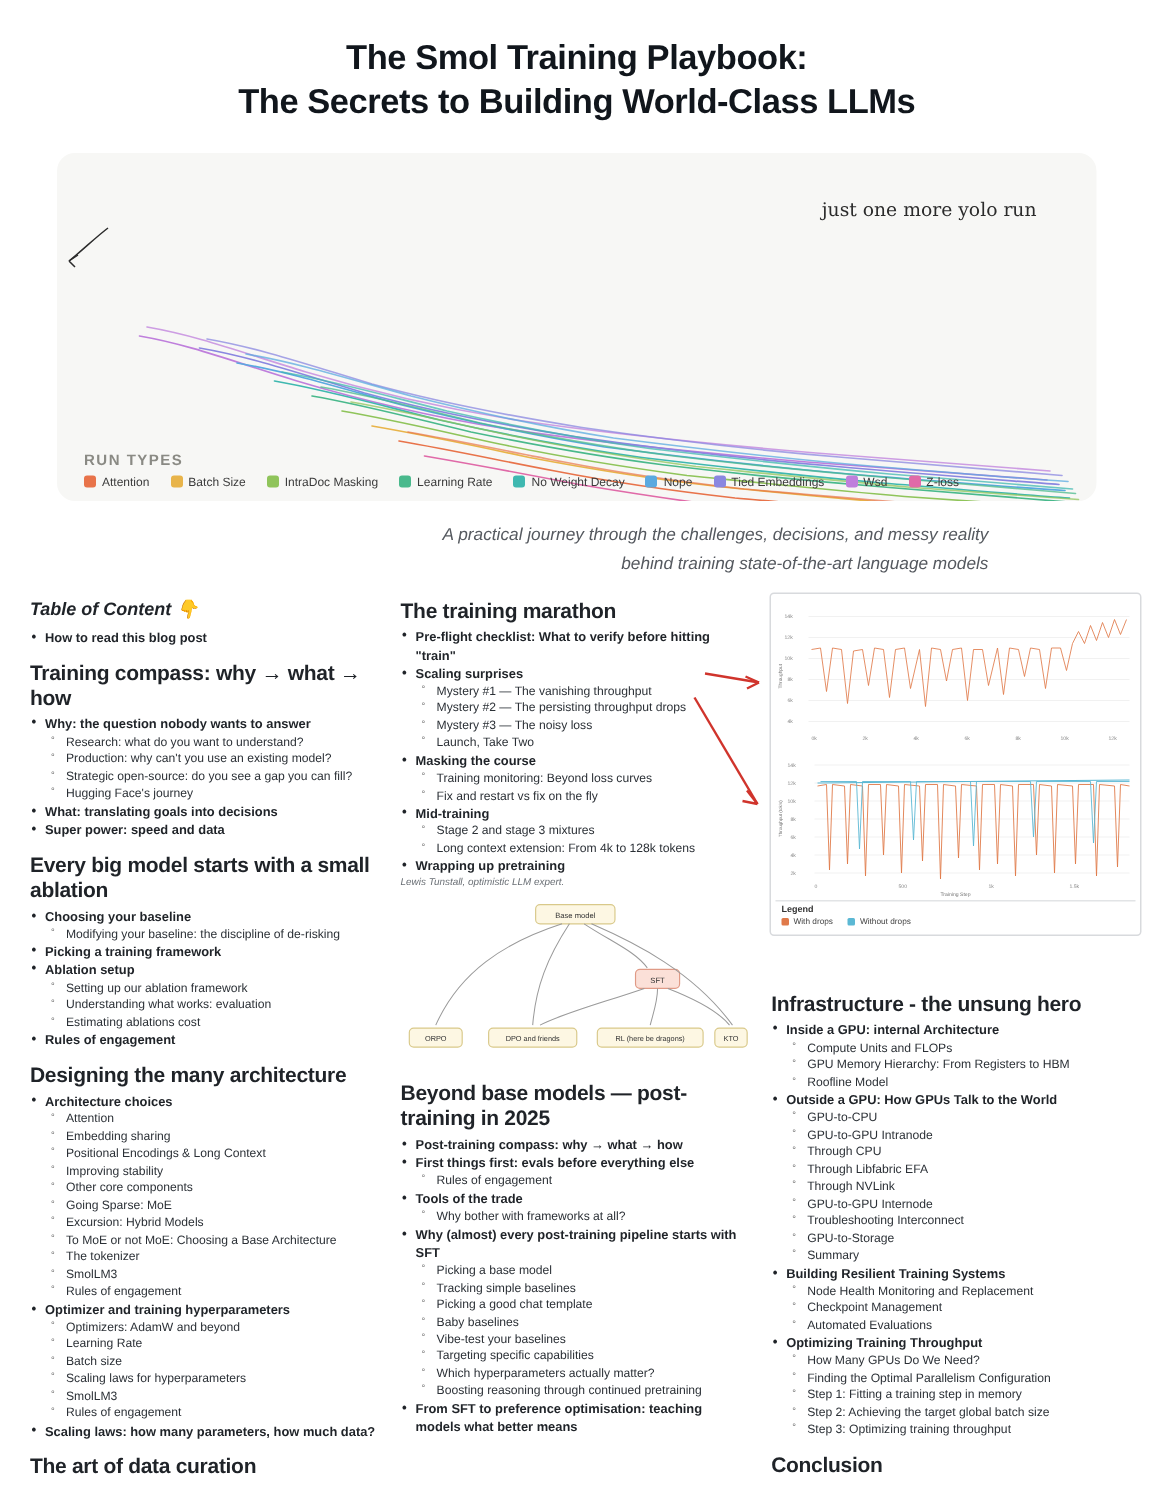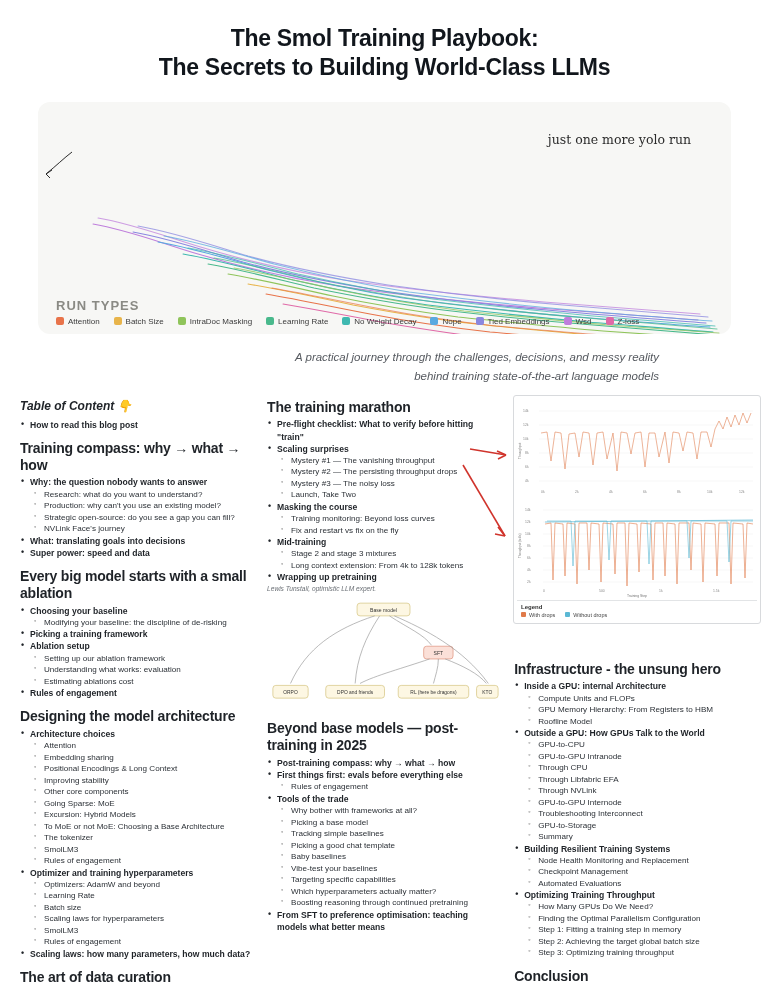--- a/index.html
+++ b/index.html
@@ -27,21 +27,21 @@
   }
   .hero svg { position: absolute; inset: 0; width: 100%; height: 100%; }
   .hero-note {
     position: absolute; right: 40px; top: 30px;
     font-family: "DejaVu Serif", serif;
     font-size: 12.5px; color: #2b2b2b;
   }
   .legend {
     position: absolute; left: 18px; bottom: 8px; right: 18px;
   }
-  .legend-title { font-size: 13px; letter-spacing: 1px; color: #8a8a84; margin-bottom: 4px; font-weight: bold; }
+  .legend-title { font-size: 10px; letter-spacing: 1px; color: #8a8a84; margin-bottom: 4px; font-weight: bold; }
   .legend-row { display: flex; flex-wrap: wrap; gap: 10px 14px; }
   .legend-item { display: flex; align-items: center; gap: 4px; font-size: 8px; color: #3b3b3b; }
   .swatch { width: 8px; height: 8px; border-radius: 2px; display: inline-block; }
 
   
   .subtitle {
     text-align: right; font-size: 11.5px; font-style: italic; color: #55595f;
     line-height: 1.7; padding: 14px 110px 6px 110px;
   }
 
@@ -272,36 +272,36 @@
         <div id="col1">
             <ul>
               <li class="l1">How to read this blog post</li>
             </ul>
             <h2 class="sec">Training compass: why → what → how</h2>
             <ul>
               <li class="l1">Why: the question nobody wants to answer</li>
               <li class="l2">Research: what do you want to understand?</li>
               <li class="l2">Production: why can't you use an existing model?</li>
               <li class="l2">Strategic open-source: do you see a gap you can fill?</li>
-              <li class="l2">NVLink Face's journey</li>
+              <li class="l2">Hugging Face's journey</li>
               <li class="l1">What: translating goals into decisions</li>
               <li class="l1">Super power: speed and data</li>
             </ul>
             <h2 class="sec">Every big model starts with a small ablation</h2>
             <ul>
               <li class="l1">Choosing your baseline</li>
               <li class="l2">Modifying your baseline: the discipline of de-risking</li>
               <li class="l1">Picking a training framework</li>
               <li class="l1">Ablation setup</li>
               <li class="l2">Setting up our ablation framework</li>
               <li class="l2">Understanding what works: evaluation</li>
               <li class="l2">Estimating ablations cost</li>
               <li class="l1">Rules of engagement</li>
             </ul>
-            <h2 class="sec">Designing the model architecture</h2>
+            <h2 class="sec">Designing the many architecture</h2>
             <ul>
               <li class="l1">Architecture choices</li>
               <li class="l2">Attention</li>
               <li class="l2">Embedding sharing</li>
               <li class="l2">Positional Encodings &amp; Long Context</li>
               <li class="l2">Improving stability</li>
               <li class="l2">Other core components</li>
               <li class="l2">Going Sparse: MoE</li>
               <li class="l2">Excursion: Hybrid Models</li>
               <li class="l2">To MoE or not MoE: Choosing a Base Architecture</li>
@@ -376,20 +376,21 @@
         </div>
 
         <div id="col2b">
             <h2 class="sec first">Beyond base models — post-training in 2025</h2>
             <ul>
               <li class="l1">Post-training compass: why → what → how</li>
               <li class="l1">First things first: evals before everything else</li>
               <li class="l2">Rules of engagement</li>
               <li class="l1">Tools of the trade</li>
               <li class="l2">Why bother with frameworks at all?</li>
+              <li class="l1">Why (almost) every post-training pipeline starts with SFT</li>
               <li class="l2">Picking a base model</li>
               <li class="l2">Tracking simple baselines</li>
               <li class="l2">Picking a good chat template</li>
               <li class="l2">Baby baselines</li>
               <li class="l2">Vibe-test your baselines</li>
               <li class="l2">Targeting specific capabilities</li>
               <li class="l2">Which hyperparameters actually matter?</li>
               <li class="l2">Boosting reasoning through continued pretraining</li>
               <li class="l1">From SFT to preference optimisation: teaching models what better means</li>
             </ul>

